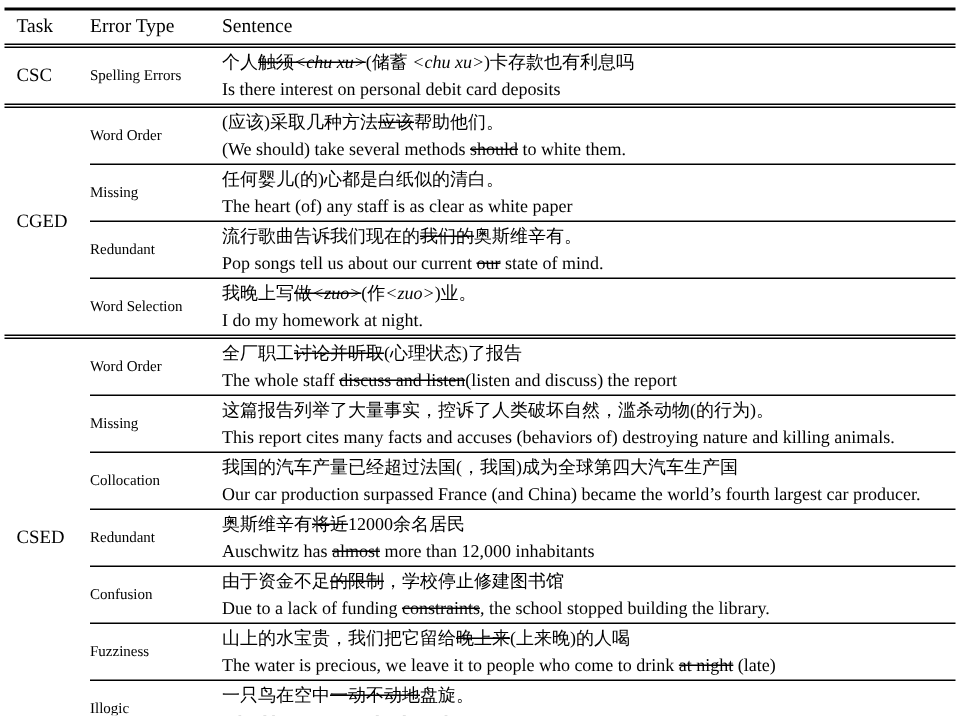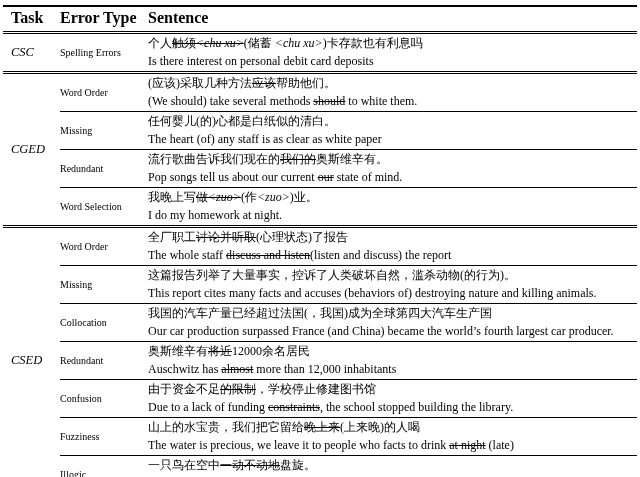--- a/index.html
+++ b/index.html
@@ -18,40 +18,39 @@
     background: #ffffff;
   }
   table.err-table {
     width: 100%;
     border-collapse: collapse;
     border-top: 2px solid #000;
     border-bottom: 3px solid #000;
     table-layout: fixed;
   }
   .err-table th {
-    font-weight: bold;
+    font-weight: normal;
     text-align: left;
-    font-size: 16px;
+    font-size: 13px;
     padding: 2px 0 4px 0;
     border-bottom: 1.5px solid #000;
     white-space: nowrap;
   }
   .err-table th.h-task { width: 49px; padding-left: 8px; }
   .err-table th.h-error { width: 88px; }
   .err-table td {
     font-size: 12px;
     vertical-align: middle;
     padding: 0;
   }
   td.task-cell {
     padding-left: 8px;
     font-size: 12.5px;
     vertical-align: middle;
     white-space: nowrap;
-    font-style: italic;
   }
   td.error-cell {
     vertical-align: middle;
     white-space: nowrap;
     font-size: 10px;
   }
   td.sentence-cell { padding: 1px 0; }
   .line {
     line-height: 17.5px;
     white-space: nowrap;
@@ -145,21 +144,21 @@
           <td class="error-cell row-sep">Confusion</td>
           <td class="sentence-cell row-sep">
             <div class="line zh"><span>由于资金不足</span><span class="strike">的限制</span><span>，学校停止修建图书馆</span></div>
             <div class="line en"><span>Due to a lack of funding </span><span class="strike">constraints</span><span>, the school stopped building the library.</span></div>
           </td>
         </tr>
         <tr>
           <td class="error-cell row-sep">Fuzziness</td>
           <td class="sentence-cell row-sep">
             <div class="line zh"><span>山上的水宝贵，我们把它留给</span><span class="strike">晚上来</span><span>(上来晚)的人喝</span></div>
-            <div class="line en"><span>The water is precious, we leave it to people who facts to drink </span><span class="strike">at night</span><span> (late)</span></div>
+            <div class="line en"><span>The water is precious, we leave it to people who come to drink </span><span class="strike">at night</span><span> (late)</span></div>
           </td>
         </tr>
         <tr>
           <td class="error-cell row-sep">Illogic</td>
           <td class="sentence-cell row-sep">
             <div class="line zh"><span>一只鸟在空中</span><span class="strike">一动不动地</span><span>盘旋。</span></div>
             <div class="line en"><span>A bird hovers </span><span class="strike">motionlessly</span><span> in the air.</span></div>
           </td>
         </tr>
       </tbody>

